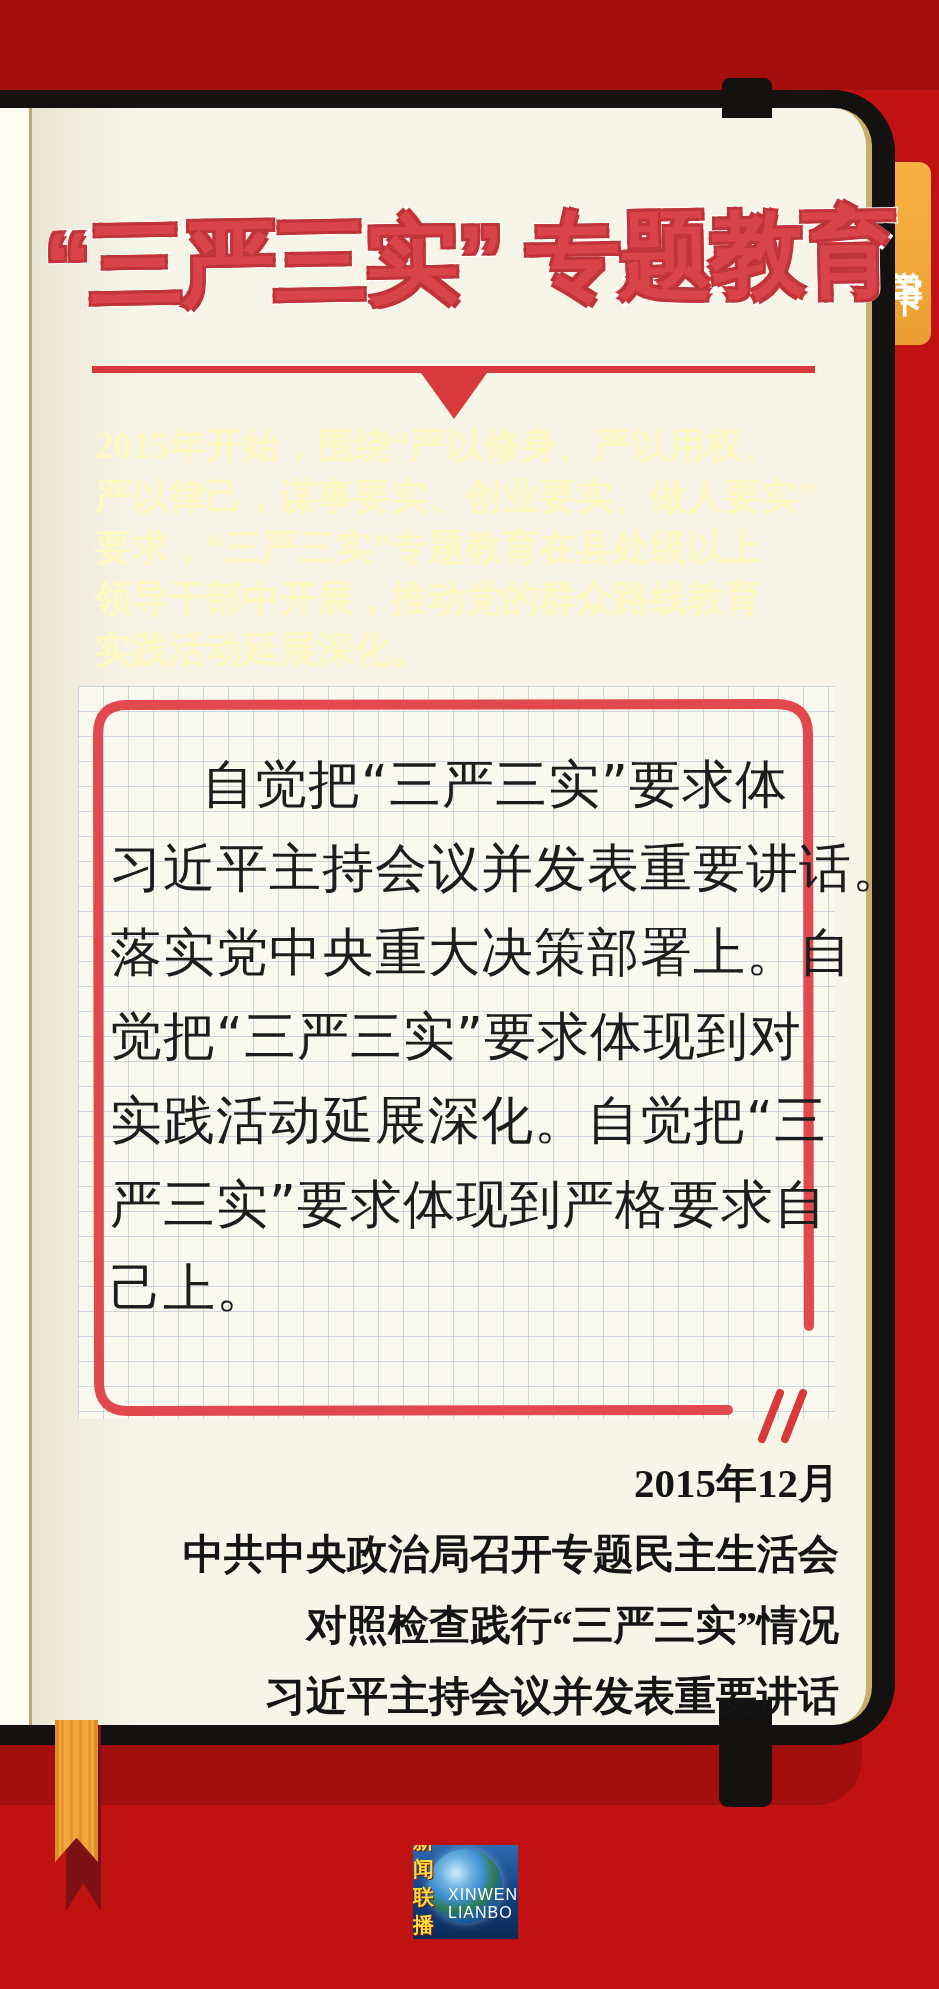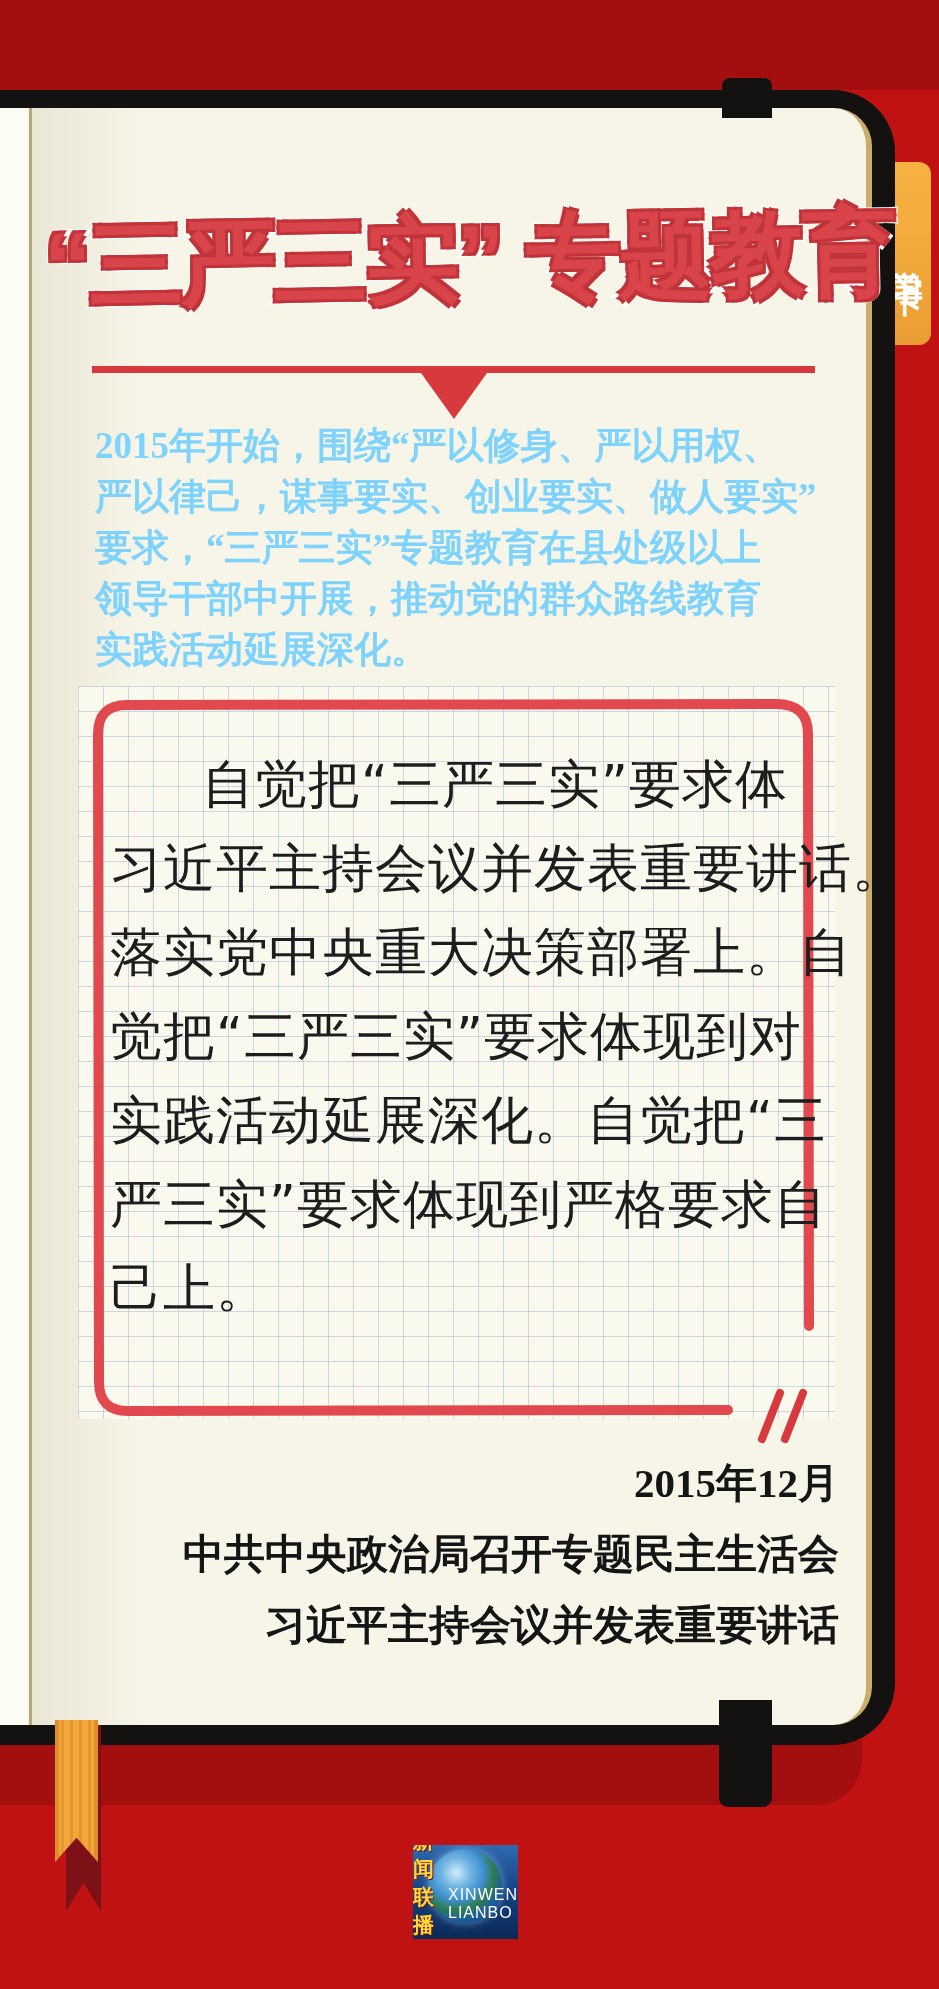--- a/index.html
+++ b/index.html
@@ -42,21 +42,21 @@
     text-shadow:0 0 3px #c0353a,3px 3px 0 #c0353a,-3px 3px 0 #c0353a,3px -3px 0 #c0353a,-3px -3px 0 #c0353a;
     transform:rotate(-1deg);white-space:nowrap;}
 
   
   .divider{position:absolute;left:92px;top:366px;width:723px;height:7px;background:#d8393d;z-index:7;}
   .divider-triangle{position:absolute;left:421px;top:373px;width:0;height:0;z-index:7;
     border-left:33px solid transparent;border-right:33px solid transparent;border-top:46px solid #d8393d;}
 
   
   .intro{position:absolute;left:95px;top:420px;width:756px;z-index:7;
-    font-family:"Liberation Serif",serif;font-weight:bold;color:#7dd3fc;font-size:37px;line-height:51px;}
+    font-family:"Liberation Serif",serif;font-weight:bold;color:#fef9c3;font-size:37px;line-height:51px;}
   .intro div{white-space:nowrap;}
 
   
   .grid-paper{position:absolute;left:78px;top:686px;width:757px;height:733px;z-index:6;
     background-color:#faf9ee;
     background-image:linear-gradient(rgba(170,185,212,0.55) 1px,transparent 1px),
                      linear-gradient(90deg,rgba(170,185,212,0.55) 1px,transparent 1px);
     background-size:25px 25px;}
   .quote-border{position:absolute;left:92px;top:698px;width:725px;height:750px;z-index:7;}
   .quote-text{position:absolute;left:110px;top:742px;width:692px;z-index:8;
@@ -129,20 +129,21 @@
     <div>落实党中央重大决策部署上。自</div>
     <div>觉把“三严三实”要求体现到对</div>
     <div>实践活动延展深化。自觉把“三</div>
     <div>严三实”要求体现到严格要求自</div>
     <div>己上。</div>
   </div>
 
   <div class="attribution">
     <div>2015年12月</div>
     <div>中共中央政治局召开专题民主生活会</div>
+    <div>对照检查践行“三严三实”情况</div>
     <div>习近平主持会议并发表重要讲话</div>
   </div>
 
   <div class="logo">
     <div class="globe"></div>
     <div class="logo-cn">新闻联播</div>
     <div class="logo-en">XINWEN  LIANBO</div>
   </div>
 
 </div>

